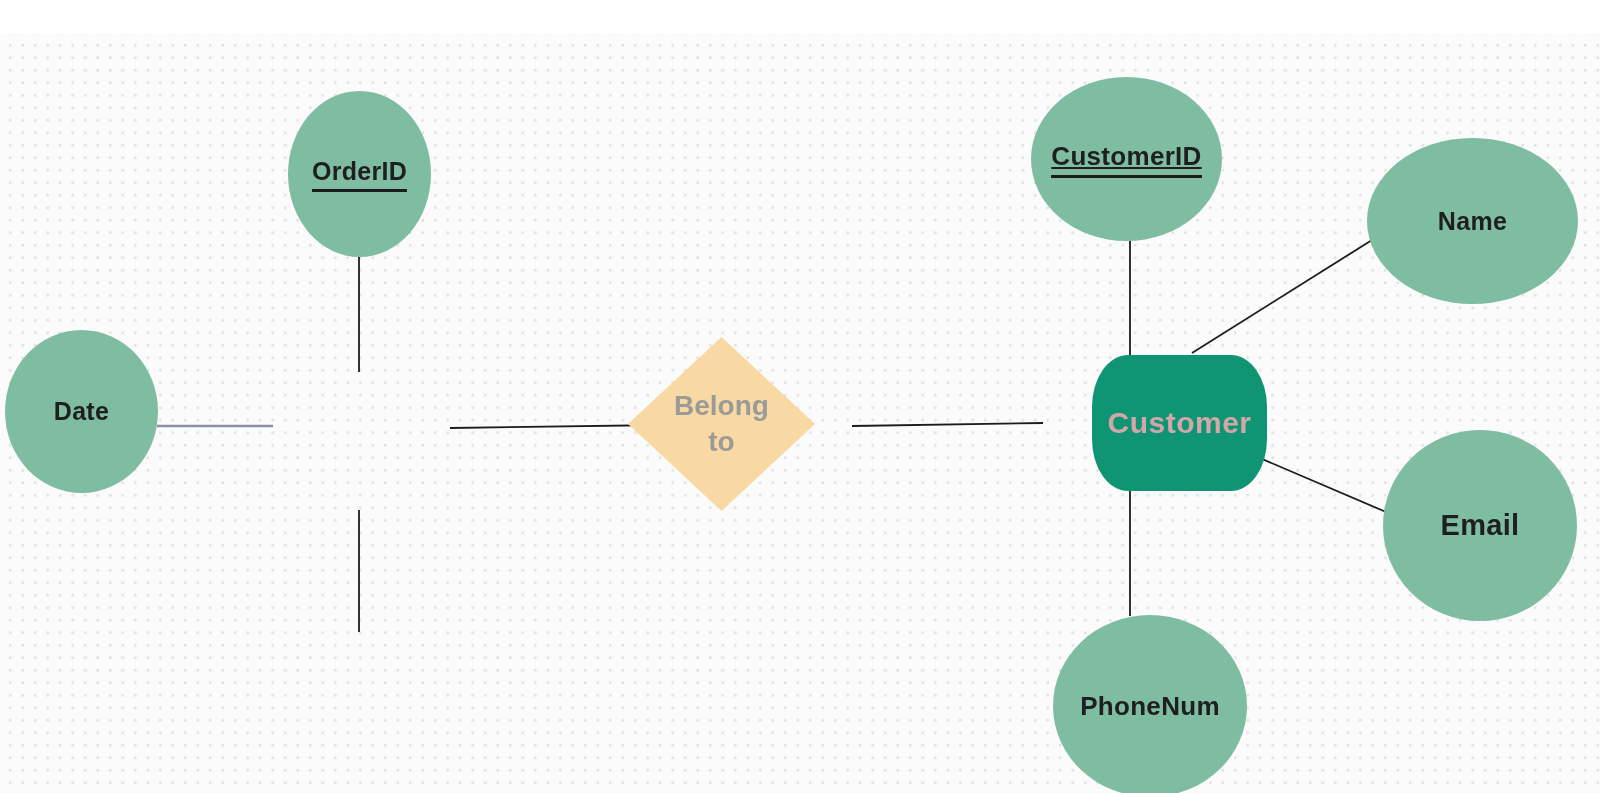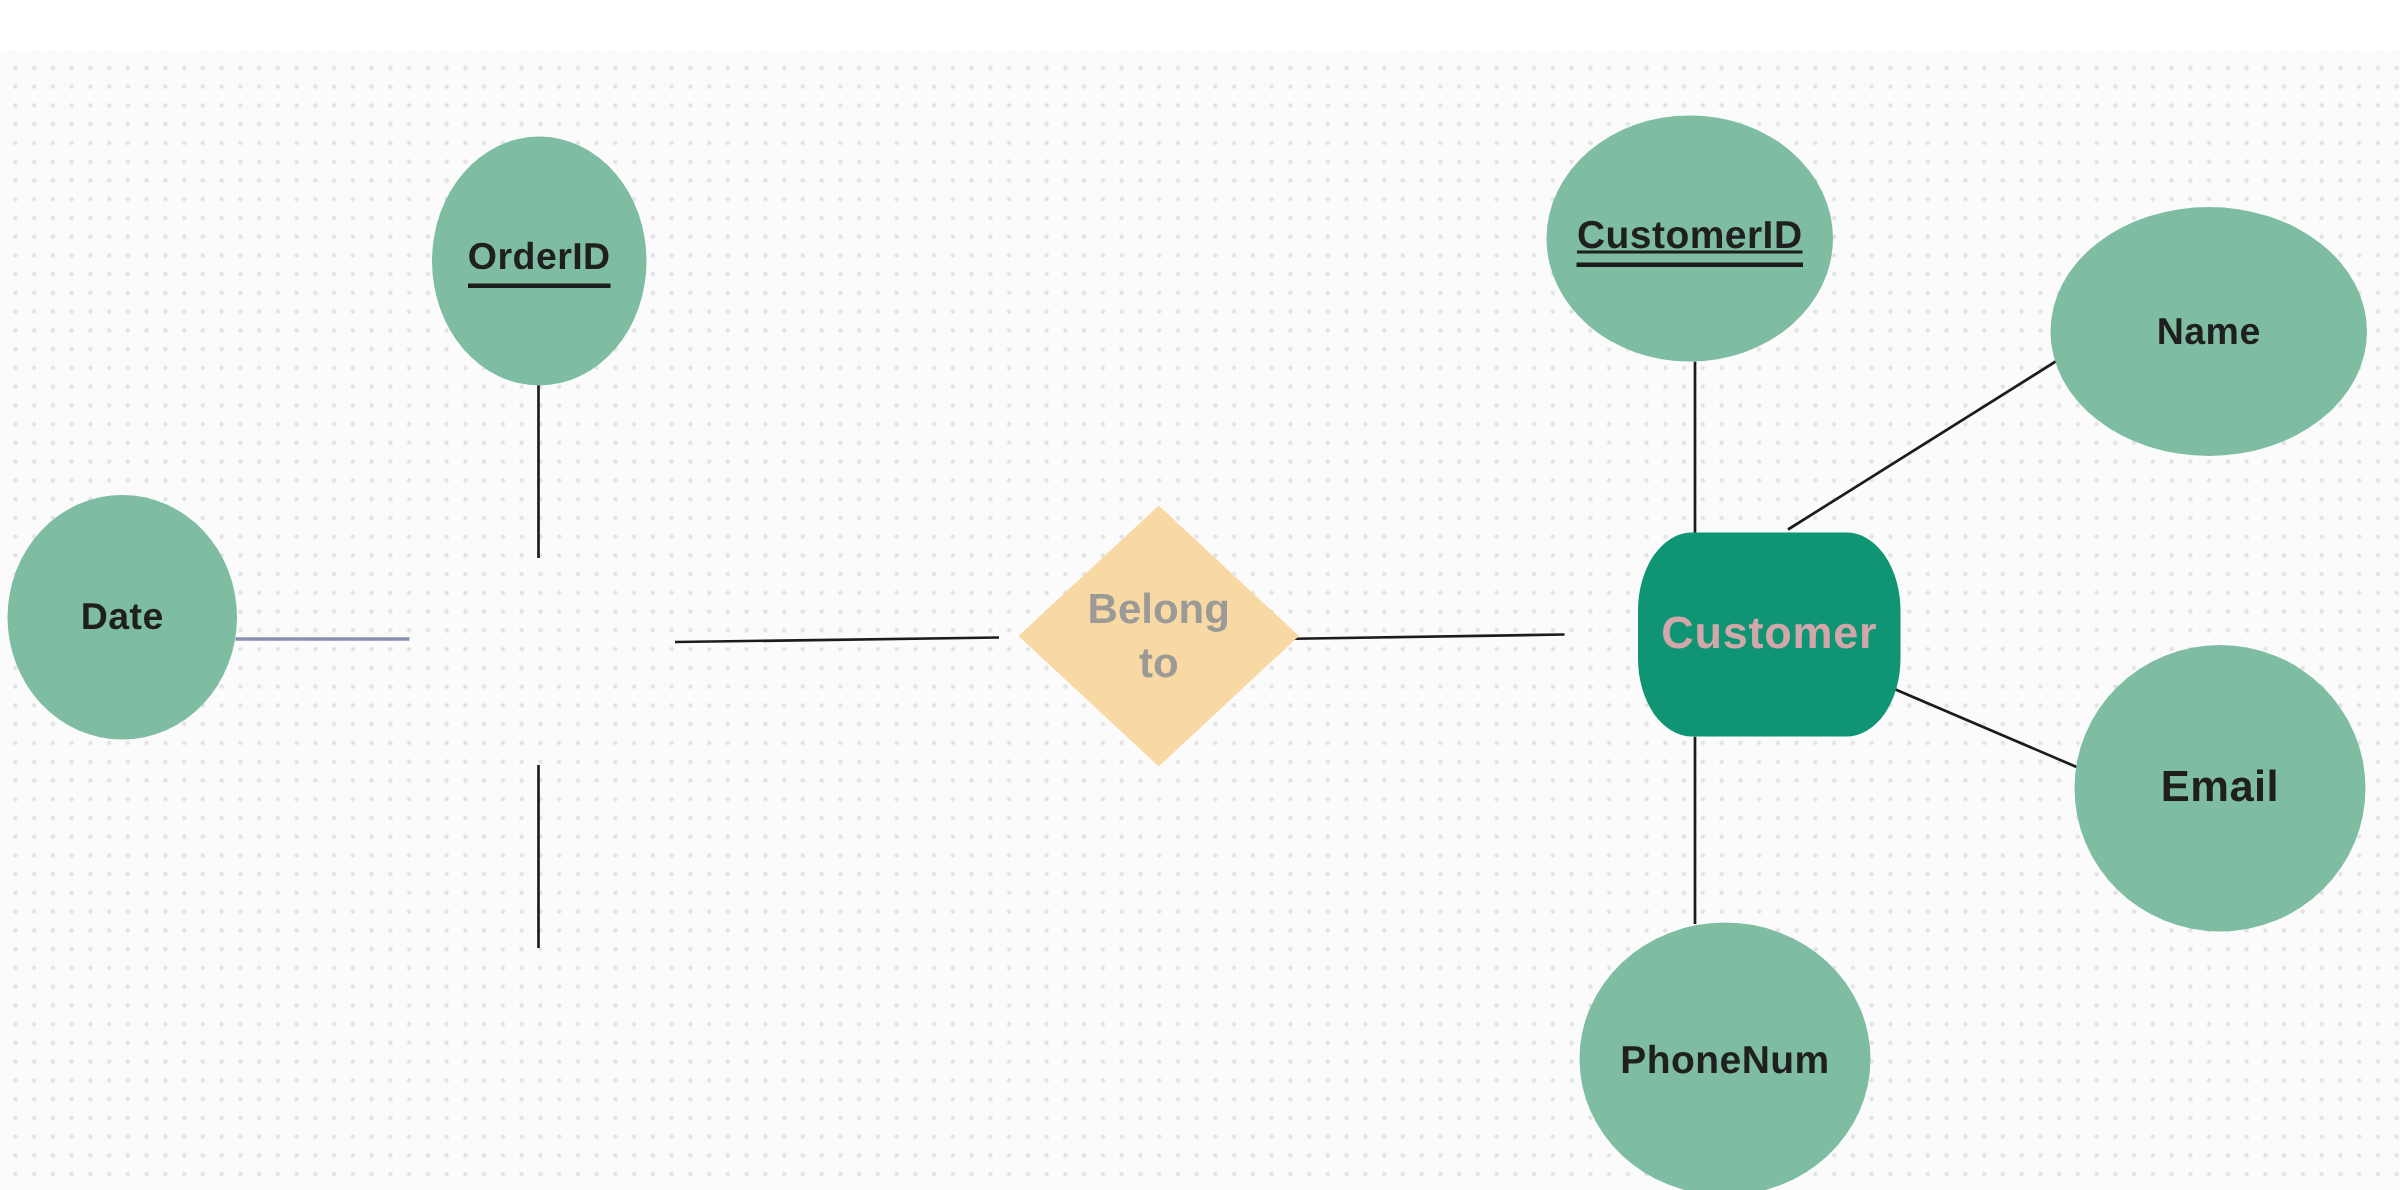--- a/index.html
+++ b/index.html
@@ -81,21 +81,21 @@
   <div class="node attribute" style="left:288px; top:57px; width:143px; height:166px;">
     <span class="key-label">OrderID</span>
   </div>
 
   <div class="node attribute" style="left:5px; top:296px; width:153px; height:163px;">
     <span>Date</span>
   </div>
 
 
 
-  <div class="node relationship" style="left:679px; top:303px; width:187px; height:174px;">
+  <div class="node relationship" style="left:628px; top:303px; width:187px; height:174px;">
     <svg class="diamond" viewBox="0 0 187 174" xmlns="http://www.w3.org/2000/svg">
       <polygon points="93.5,0 187,87 93.5,174 0,87" fill="#f8d9a3"></polygon>
     </svg>
     <span class="rel-label">Belong to</span>
   </div>
 
   <div class="node entity" style="left:1092px; top:321px; width:175px; height:136px;">
     <span>Customer</span>
   </div>
 

